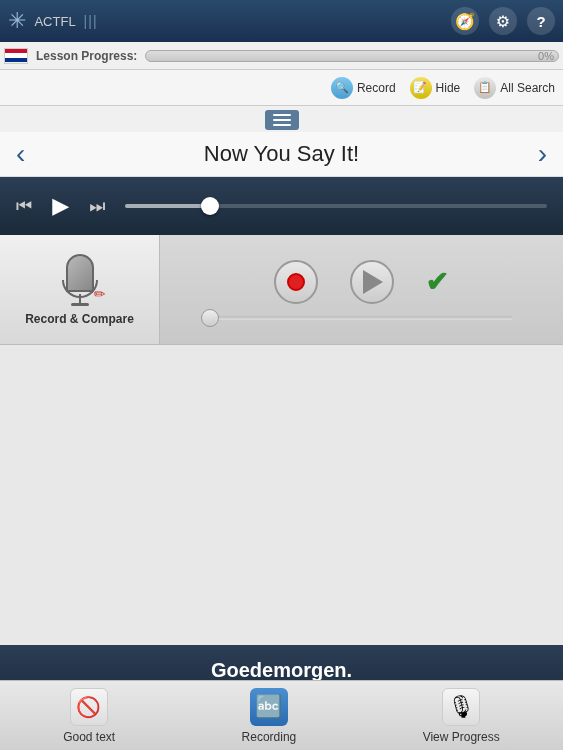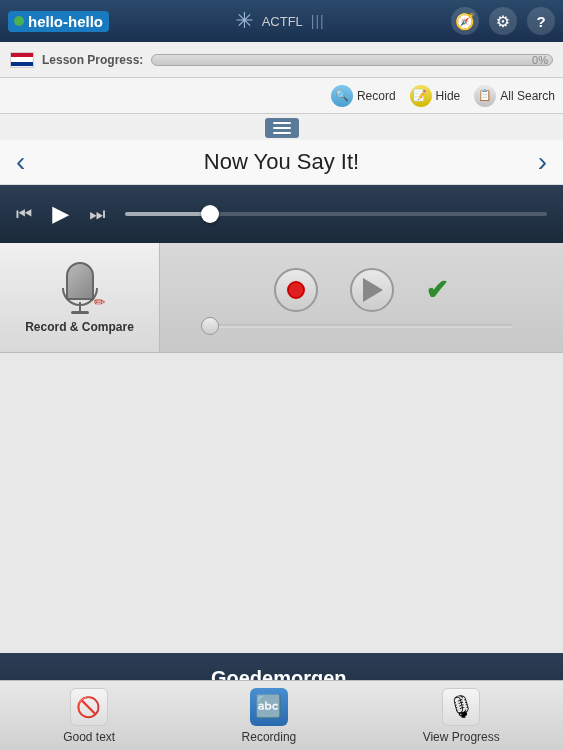--- a/index.html
+++ b/index.html
@@ -56,24 +56,24 @@
       display: flex; align-items: center; justify-content: center;
       color: #fff;
       font-size: 14px;
       cursor: pointer;
     }
 
     
     .lesson-bar {
       background: #f0f0f0;
       border-bottom: 1px solid #ccc;
-      height: 36px;
-      display: flex;
-      align-items: center;
-      padding: 0 10px;
+      height: 28px;
+      display: flex;
+      align-items: center;
+      padding: 0 4px;
       gap: 8px;
     }
     .flag {
       width: 24px; height: 16px;
       position: relative;
       overflow: hidden;
       border: 1px solid #ccc;
       flex-shrink: 0;
     }
     .flag-red { background: #c8102e; height: 33.3%; }
@@ -436,26 +436,20 @@
       border-radius: 6px;
     }
 
     
     .snowflake-icon { color: #9ab8d8; font-size: 22px; }
   </style>
 </head>
 <body>
 
 <div class="top-bar">
-  <div class="logo-area">
-    <div class="logo-hello">
-      <span class="logo-dot-green"></span>
-      <span style="color:#fff;font-size:15px;font-weight:bold;">hello-hello</span>
-    </div>
-  </div>
   <div class="top-center">
     <span class="snowflake-icon">✳</span>
     <span style="color:#ccc;font-size:13px;font-weight:normal;">ACTFL</span>
     <span style="color:#6a8aaa;font-size:14px;letter-spacing:1px;">|||</span>
   </div>
   <div class="top-right">
     <div class="top-icon" style="font-size:16px;">🧭</div>
     <div class="top-icon" style="font-size:16px;">⚙</div>
     <div class="top-icon" style="font-size:15px;font-weight:bold;">?</div>
   </div>

